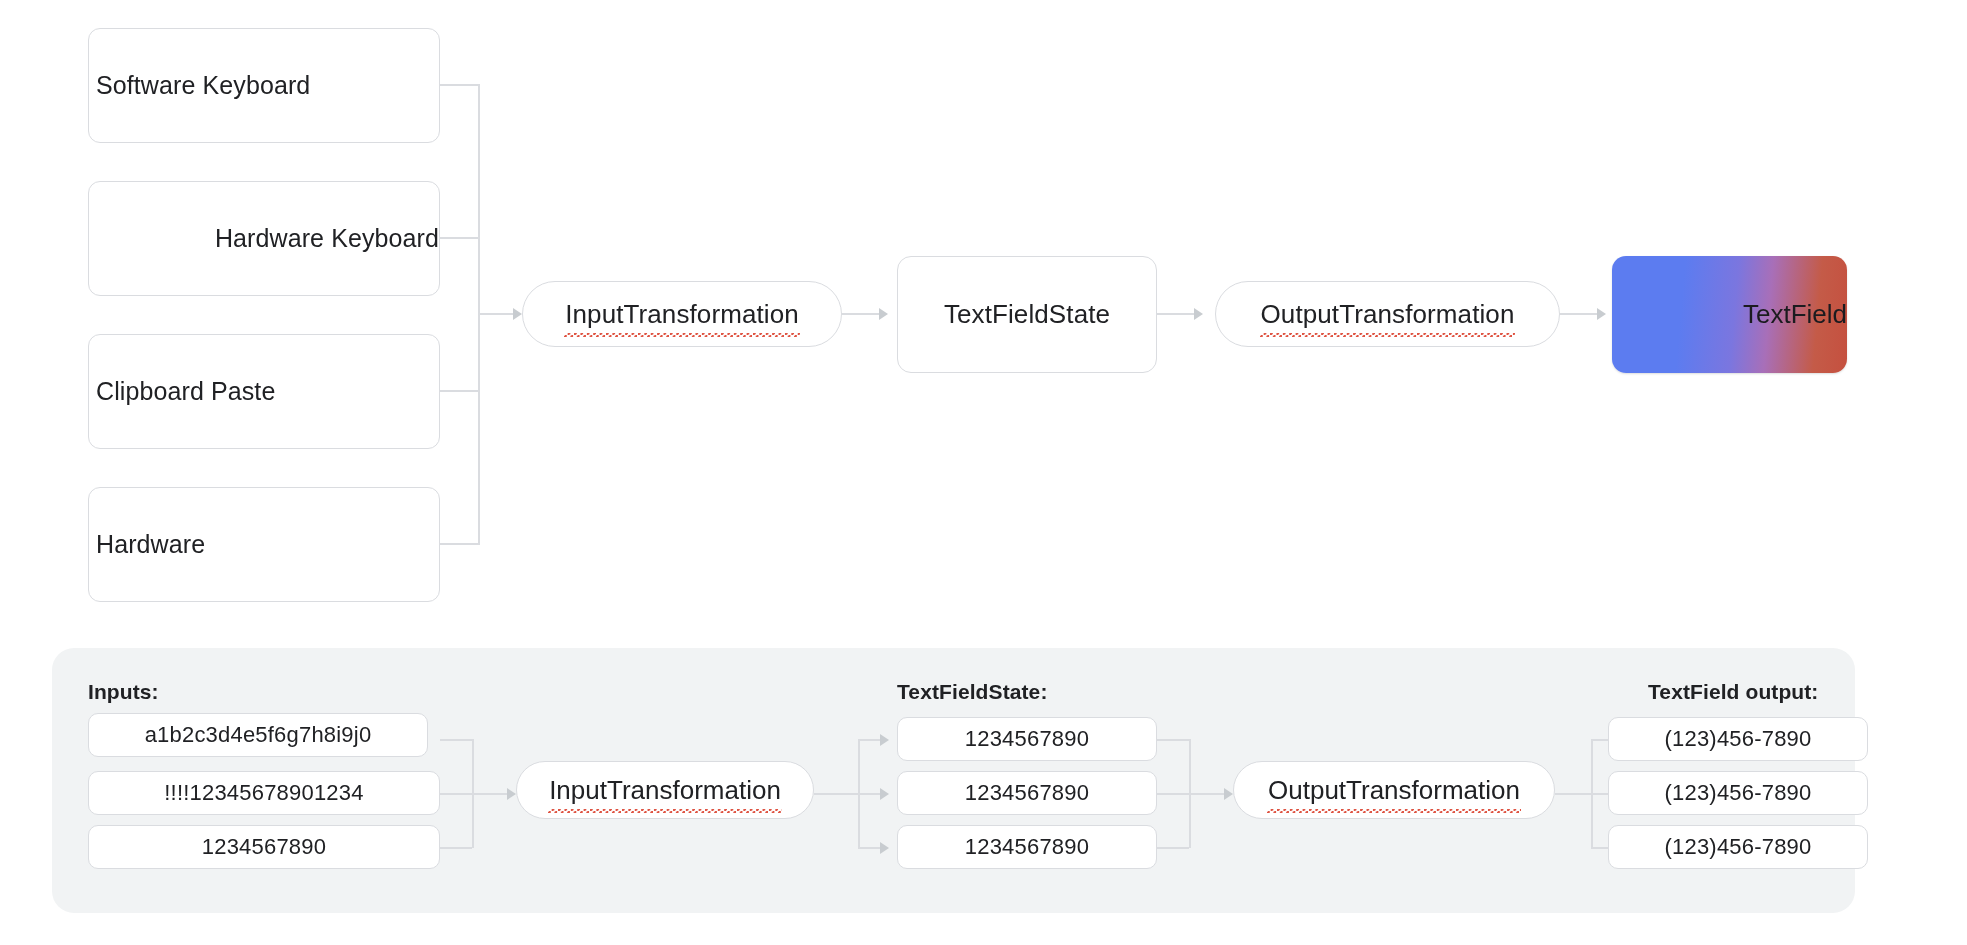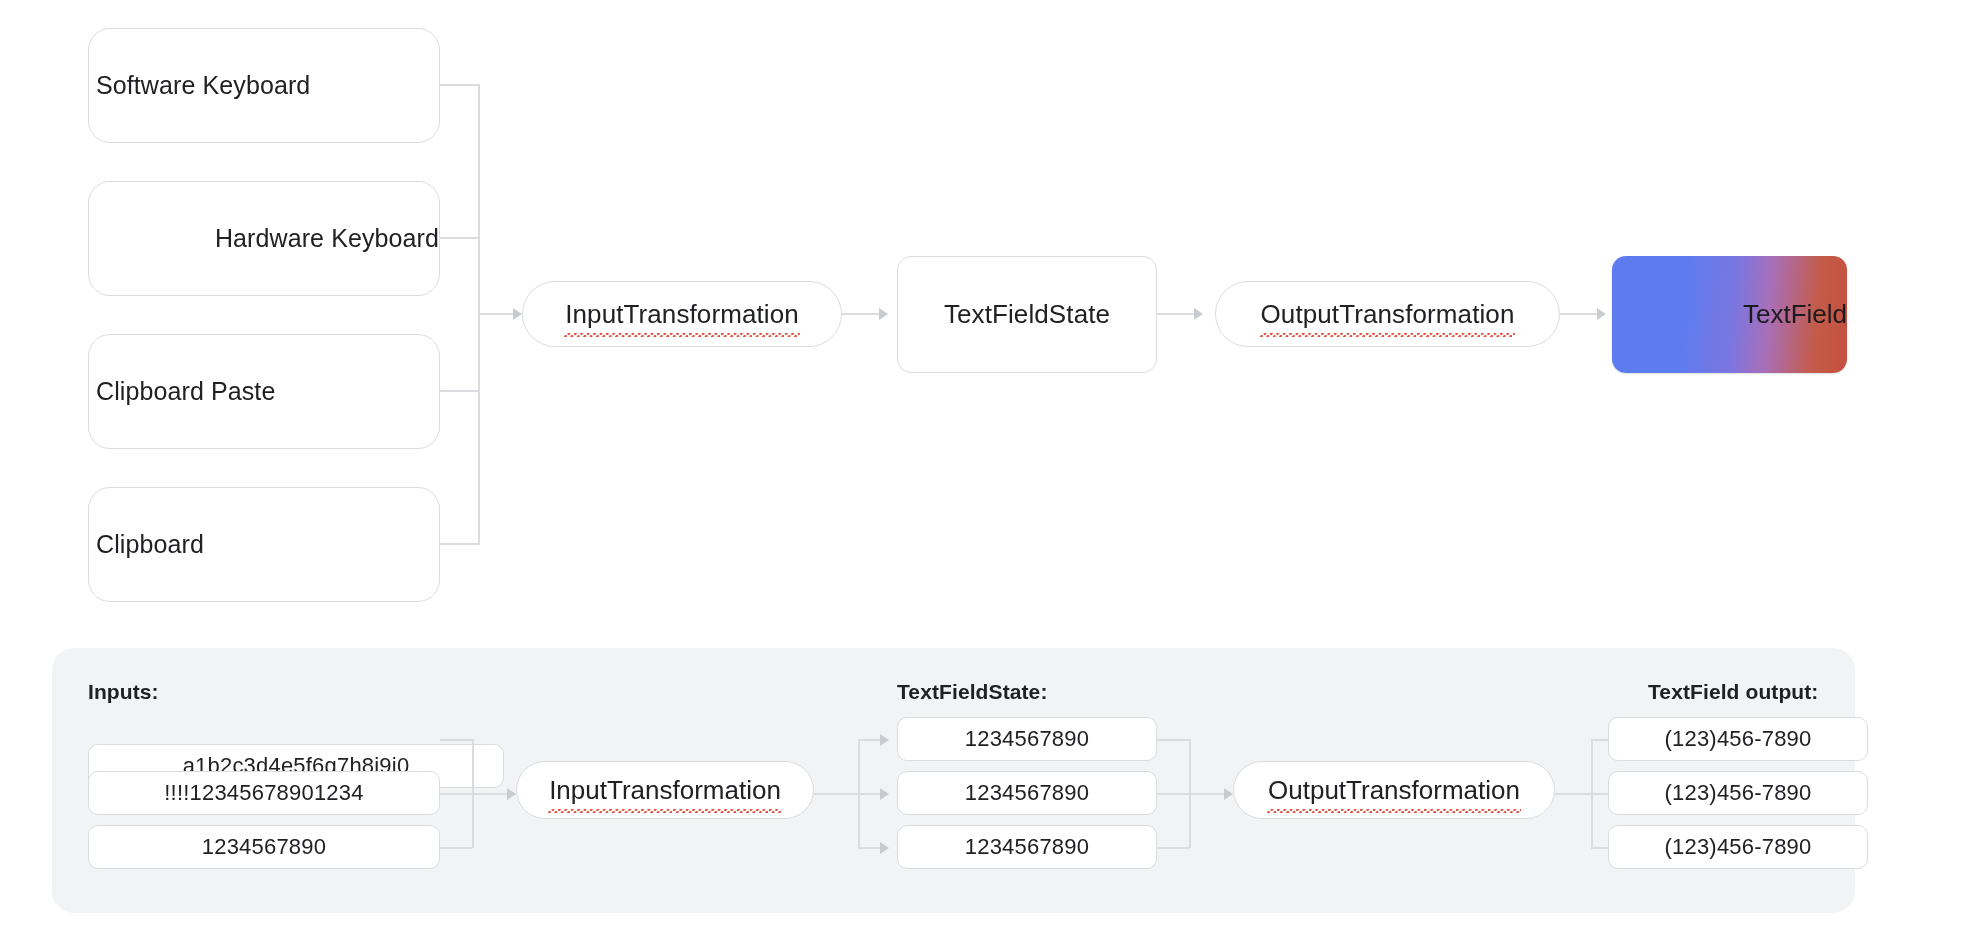--- a/index.html
+++ b/index.html
@@ -25,21 +25,21 @@
   .node {
     position: absolute;
     box-sizing: border-box;
     background: #ffffff;
     border: 1.5px solid #dadce0;
     display: flex;
     align-items: center;
     color: #202124;
   }
   .node.rect {
-    border-radius: 22px;
+    border-radius: 12px;
     padding-left: 7px;
   }
   .node.pill {
     border-radius: 999px;
     justify-content: center;
   }
   .node.square {
     border-radius: 14px;
     justify-content: center;
     text-align: right;
@@ -166,21 +166,21 @@
 
   <div class="node rect src-node" style="left:88px; top:181px; width:352px; height:115px;justify-content:flex-end;">
     <span>Hardware Keyboard</span>
   </div>
 
   <div class="node rect src-node" style="left:88px; top:334px; width:352px; height:115px;">
     <span>Clipboard Paste</span>
   </div>
 
   <div class="node rect src-node" style="left:88px; top:487px; width:352px; height:115px;">
-    <span>Clipboard</span>
+    <span>Hardware</span>
   </div>
 
   <div class="conn h" style="left:440px; top:84px;  width:38px;"></div>
   <div class="conn h" style="left:440px; top:237px; width:38px;"></div>
   <div class="conn h" style="left:440px; top:390px; width:38px;"></div>
   <div class="conn h" style="left:440px; top:543px; width:38px;"></div>
 
   <div class="conn v" style="left:478px; top:84px; height:461px;"></div>
 
   <div class="conn h" style="left:478px; top:313px; width:40px;"></div>
@@ -212,21 +212,21 @@
   </div>
 
   <div id="example-panel" style="left:52px; top:648px; width:1803px; height:265px;"></div>
 
   <div class="col-label" style="left:88px; top:680px;">Inputs:</div>
 
   <div class="col-label" style="left:897px; top:680px;">TextFieldState:</div>
 
   <div class="col-label" style="left:1608px; top:680px;margin-left:40px;">TextField output:</div>
 
-  <div class="val-box" style="left:88px; top:744px; width:416px; height:44px;">
+  <div class="val-box" style="left:88px; top:713px; width:340px; height:44px;">
     <span>a1b2c3d4e5f6g7h8i9j0</span>
   </div>
   <div class="val-box" style="left:88px; top:771px; width:352px; height:44px;">
     <span>!!!!12345678901234</span>
   </div>
   <div class="val-box" style="left:88px; top:825px; width:352px; height:44px;">
     <span>1234567890</span>
   </div>
 
   <div class="conn h" style="left:440px; top:739px; width:32px;"></div>

